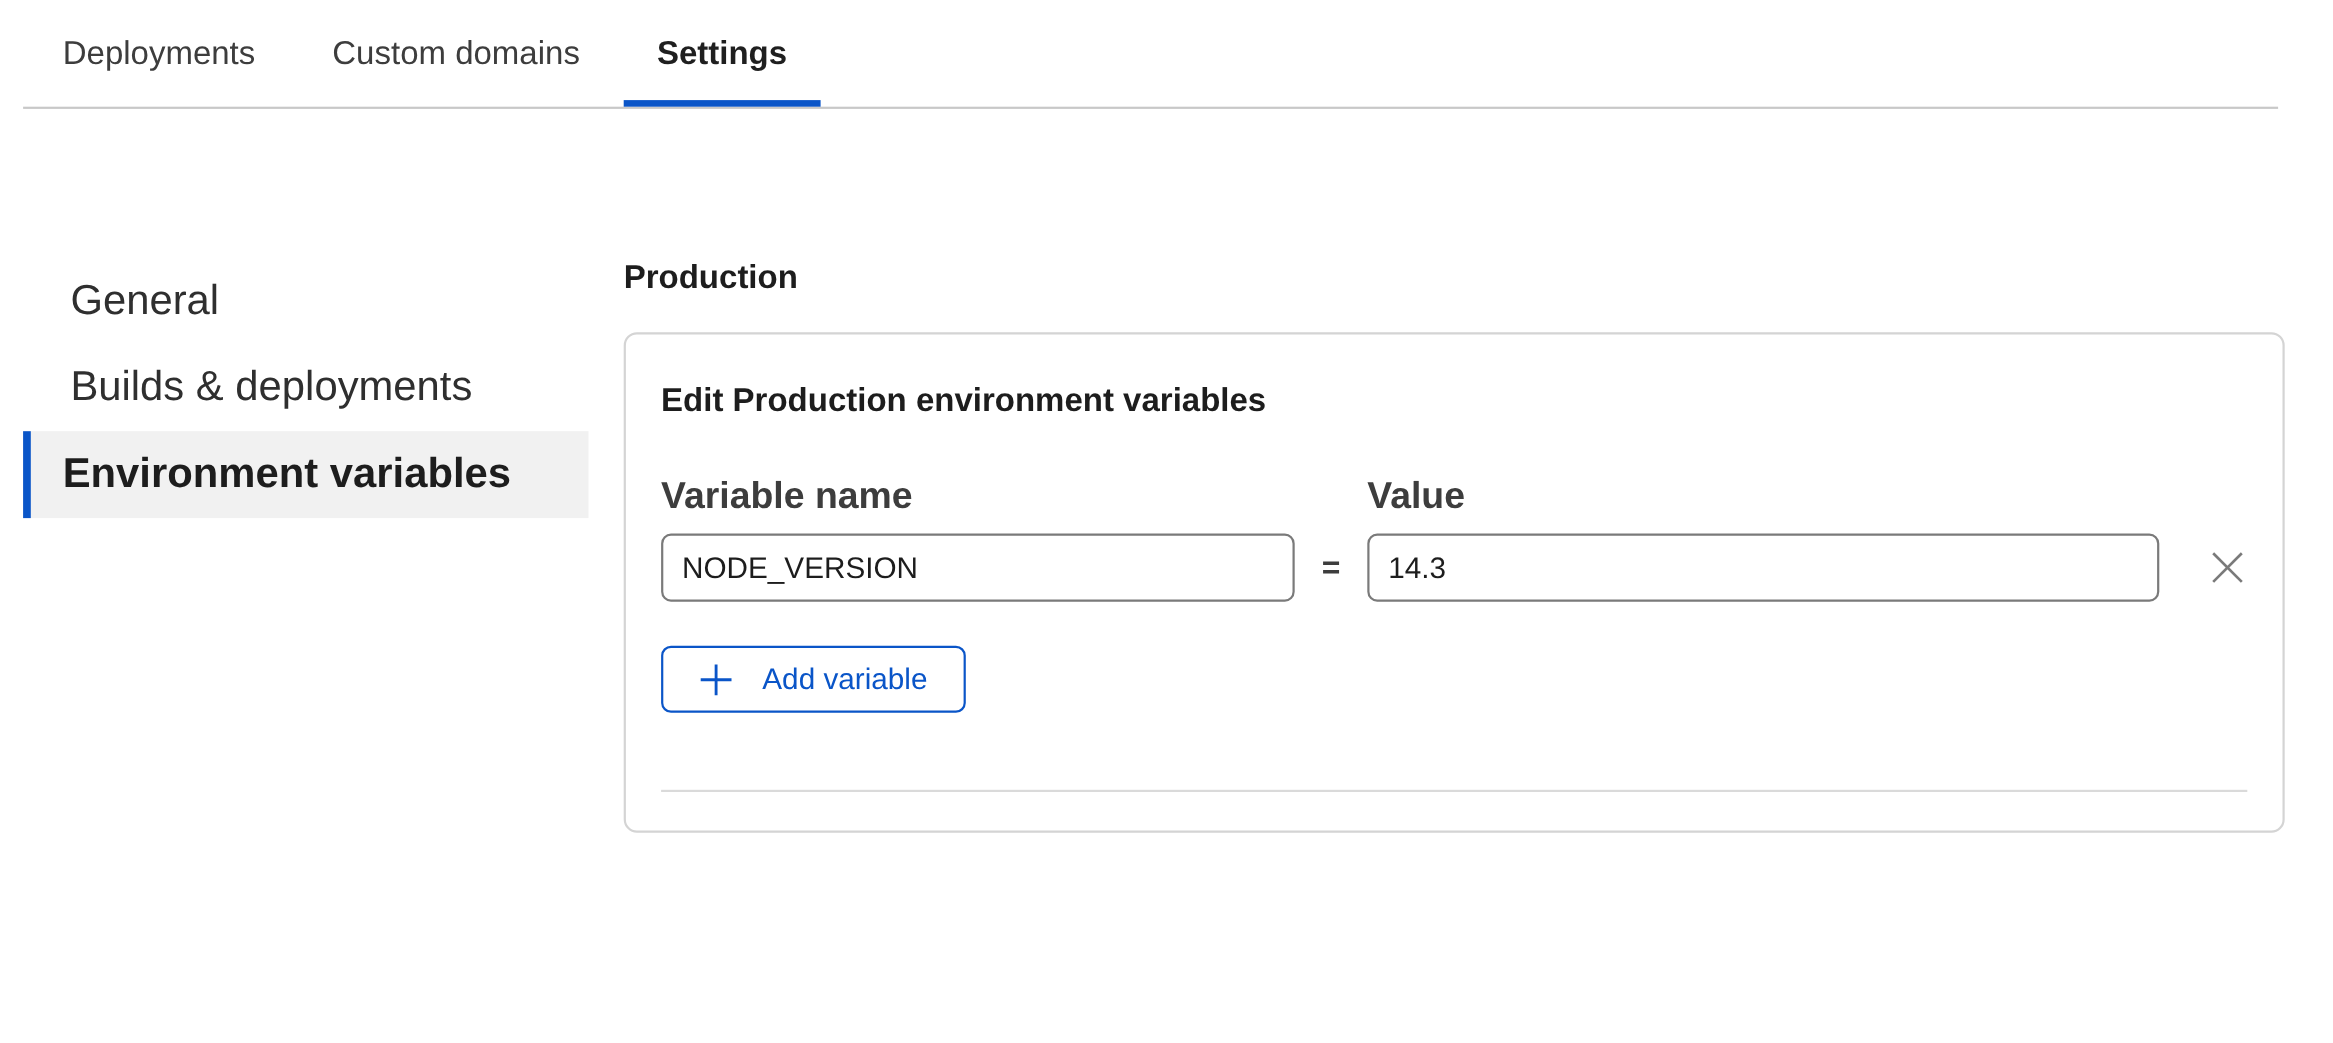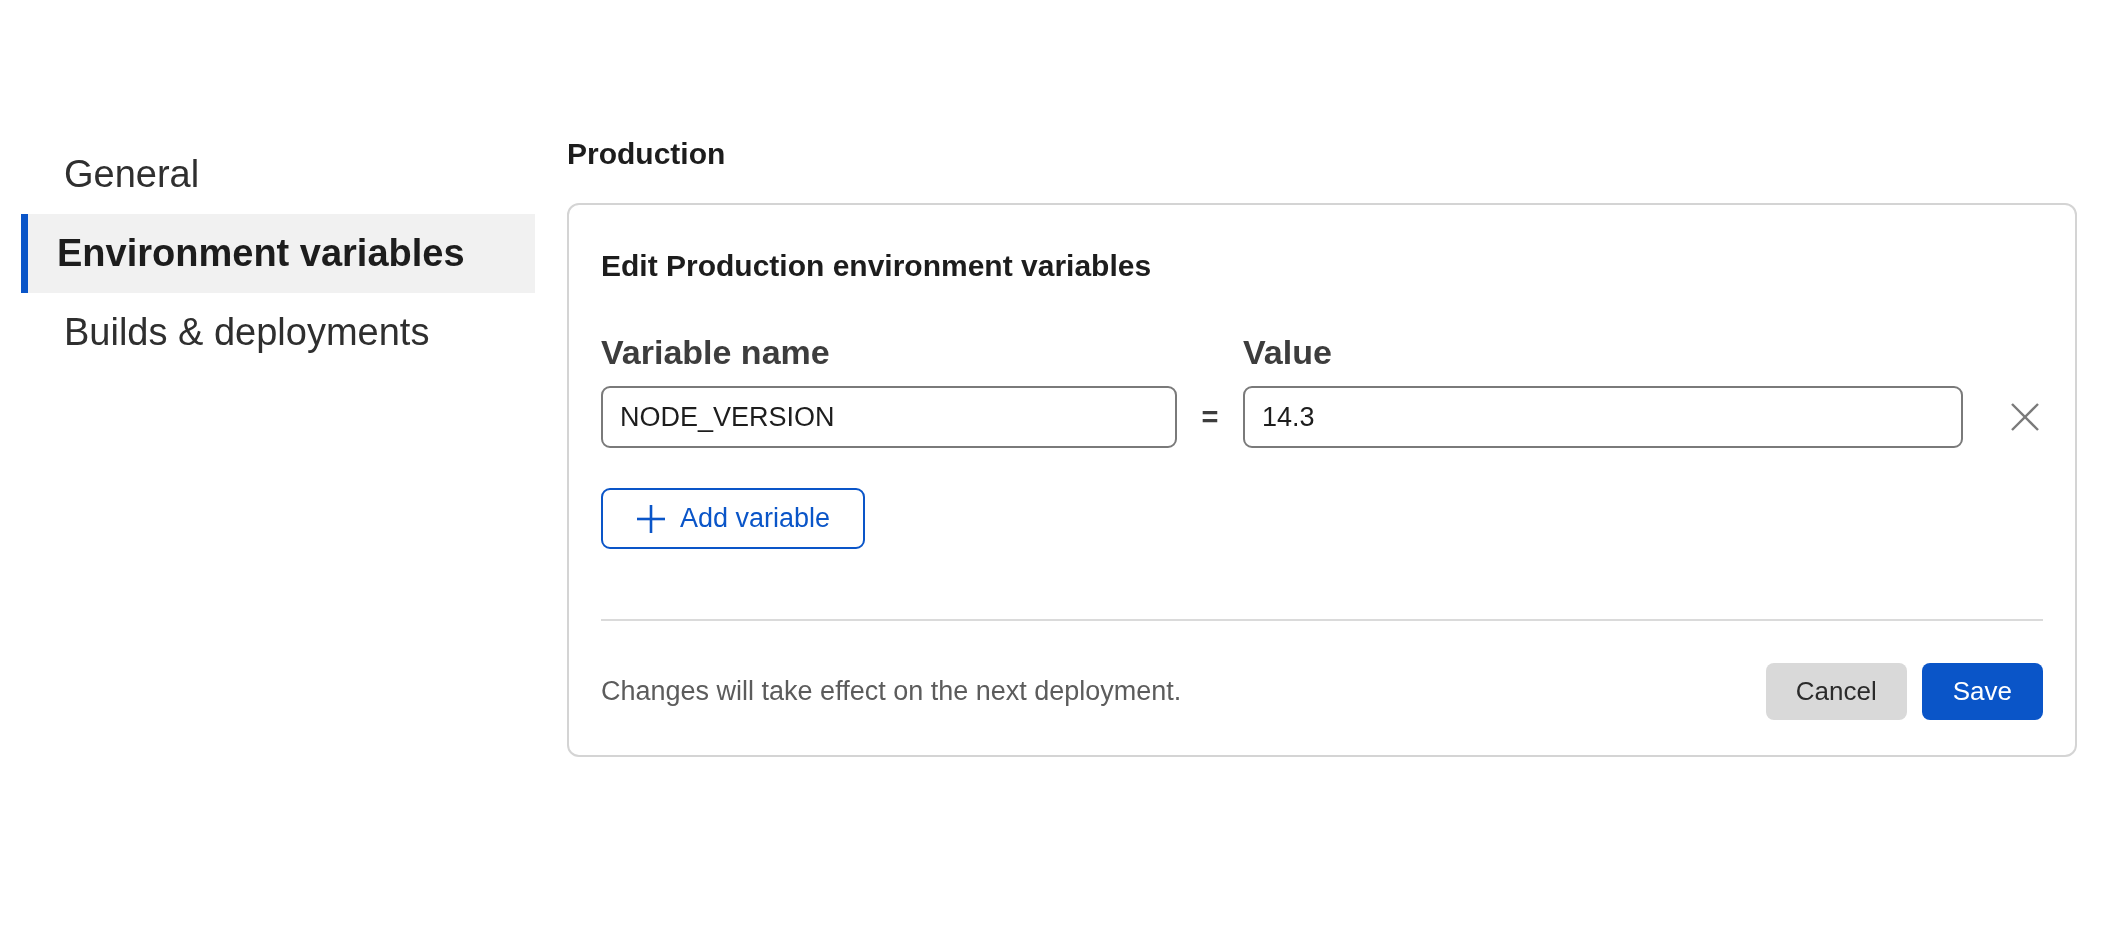--- a/index.html
+++ b/index.html
@@ -108,21 +108,21 @@
     display: flex; align-items: center; justify-content: center;
     padding: 0;
   }
 
   .add-btn {
     margin-top: 40px;
     height: 61px;
     padding: 0 33px;
     display: inline-flex;
     align-items: center;
-    gap: 14px;
+    gap: 27px;
     background: #ffffff;
     border: 2.5px solid var(--accent, #0a55c8);
     border-radius: 9px;
     color: var(--accent, #0a55c8);
     font-size: 27px;
     cursor: pointer;
     font-family: "Liberation Sans", "DejaVu Sans", sans-serif;
   }
 
   .divider { border: none; border-top: 2px solid var(--divider, #dadada); margin-top: 70px; }
@@ -138,27 +138,32 @@
     font-family: "Liberation Sans", "DejaVu Sans", sans-serif;
   }
   .btn-cancel { padding: 0 30px; background: var(--cancel_bg, #d9d9d9); color: #2b2b2b; }
   .btn-save { padding: 0 31px; margin-left: 15px; background: var(--accent, #0a55c8); color: #ffffff; }
 </style>
 </head>
 <body>
 
 <div class="container">
 
+  <nav class="tabbar">
+    <button class="tab">Deployments</button>
+    <button class="tab">Custom domains</button>
+    <button class="tab active">Settings</button>
+  </nav>
 
   <div class="content">
 
     <aside class="sidebar">
       <div class="side-item">General</div>
+      <div class="side-item">Builds &amp; deployments</div>
       <div class="side-item active">Environment variables</div>
-      <div class="side-item">Builds &amp; deployments</div>
     </aside>
 
     <main class="main">
       <h1 class="page-title">Production</h1>
 
       <section class="card">
         <h2 class="card-title">Edit Production environment variables</h2>
 
         <div class="labels-row">
           <div class="field-label label-name">Variable name</div>
@@ -180,22 +185,17 @@
         <button class="add-btn">
           <svg width="30" height="30" viewBox="0 0 30 30">
             <line x1="15" y1="1" x2="15" y2="29" stroke="#0a55c8" stroke-width="2.6"></line>
             <line x1="1" y1="15" x2="29" y2="15" stroke="#0a55c8" stroke-width="2.6"></line>
           </svg>
           <span>Add variable</span>
         </button>
 
         <hr class="divider">
 
-        <div class="card-footer">
-          <span class="footer-note">Changes will take effect on the next deployment.</span>
-          <button class="btn btn-cancel">Cancel</button>
-          <button class="btn btn-save">Save</button>
-        </div>
       </section>
     </main>
 
   </div>
 </div>
 
 </body></html>

